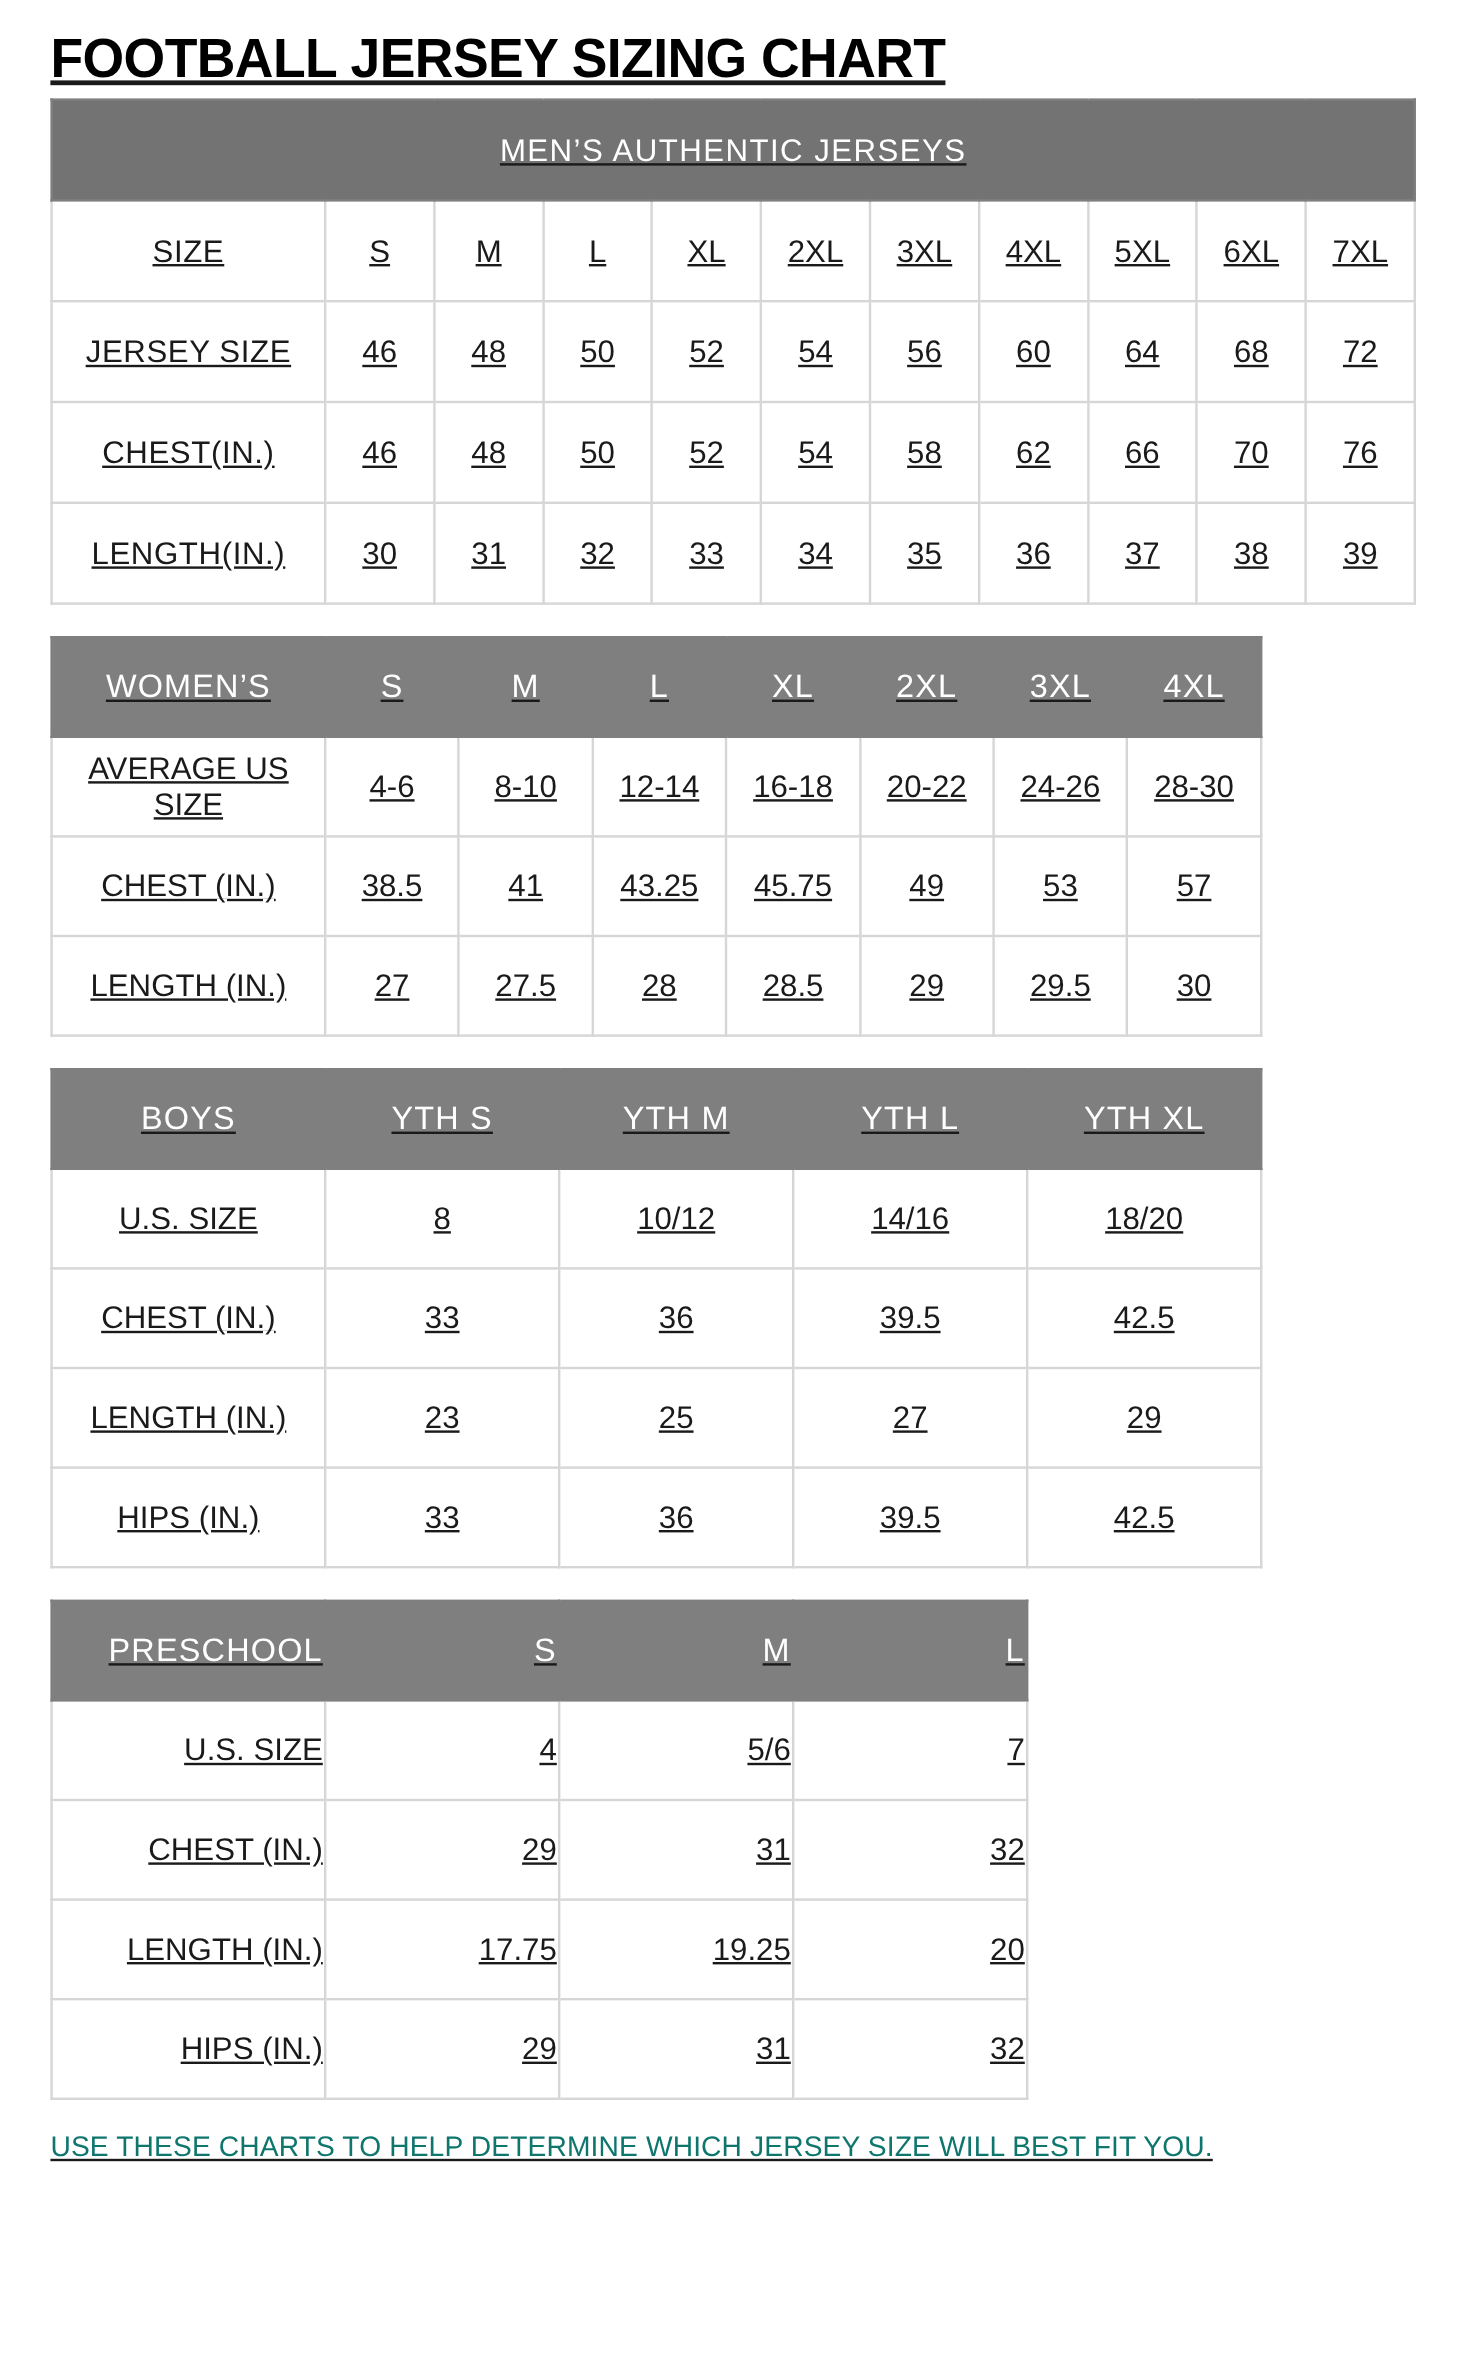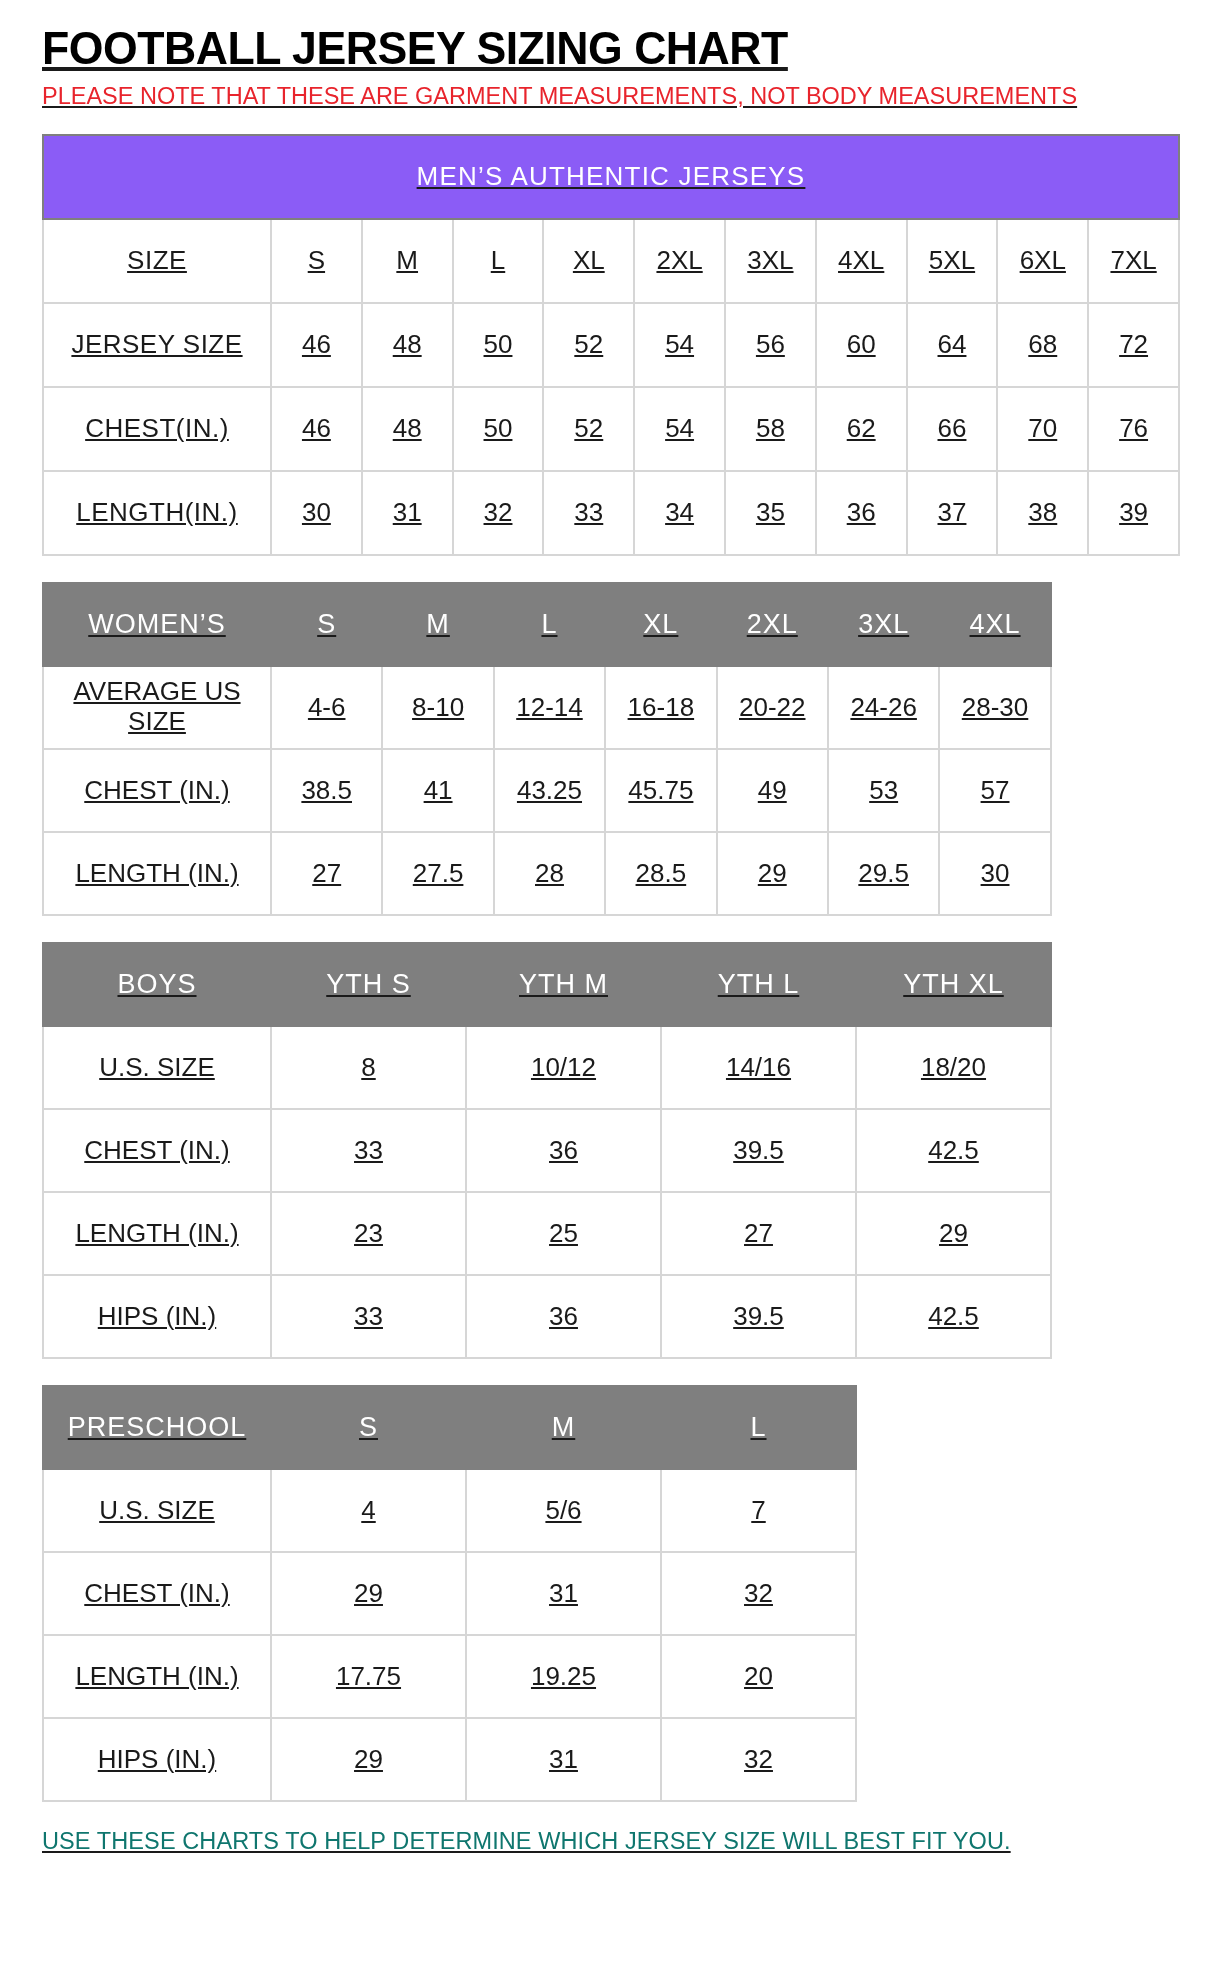--- a/index.html
+++ b/index.html
@@ -46,21 +46,21 @@
   }
   td, th {
     border: 2px solid #d6d6d6;
     text-align: center;
     vertical-align: middle;
     font-weight: normal;
     color: #1a1a1a;
     background: #ffffff;
   }
   .hdr-band {
-    background: #8b5cf6;
+    background: #737373;
     color: #ffffff;
     font-size: 30px;
     letter-spacing: 1.2px;
     height: 78px;
     border-color: #7f7f7f;
   }
   .hdr-cell {
     background: #7f7f7f;
     color: #ffffff;
     border-color: #7f7f7f;
@@ -84,39 +84,38 @@
 
   
   #boys-table { width: 1008px; }
   #boys-table td { height: 79px; font-size: 26px; }
   #boys-table .hdr-cell { font-size: 27px; letter-spacing: 1px; }
   #boys-table col.c0 { width: 228px; }
   #boys-table col.cx { width: 195px; }
 
   
   #pre-table { width: 813px; }
-  #pre-table td { height: 79px; font-size: 26px; }
+  #pre-table td { height: 79px; font-size: 26px; text-align: right; }
   #pre-table .hdr-cell { font-size: 27px; letter-spacing: 1px; }
   #pre-table col.c0 { width: 228px; }
   #pre-table col.cx { width: 195px; }
 
   .footer-note {
     color: #0f766e;
     font-size: 23.5px;
     margin: 6px 0 0 0;
     letter-spacing: 0.1px;
   }
 </style>
 </head>
 <body>
 
 <div class="page">
 
   <h1 class="main-title">FOOTBALL JERSEY SIZING CHART</h1>
-  <p class="note">PLEASE NOTE THAT THESE ARE GARMENT MEASUREMENTS, NOT BODY MEASUREMENTS</p>
 
   <table id="mens-table">
     <colgroup>
       <col class="c0">
         <col class="cx">
         <col class="cx">
         <col class="cx">
         <col class="cx">
         <col class="cx">
       <col class="cx">

